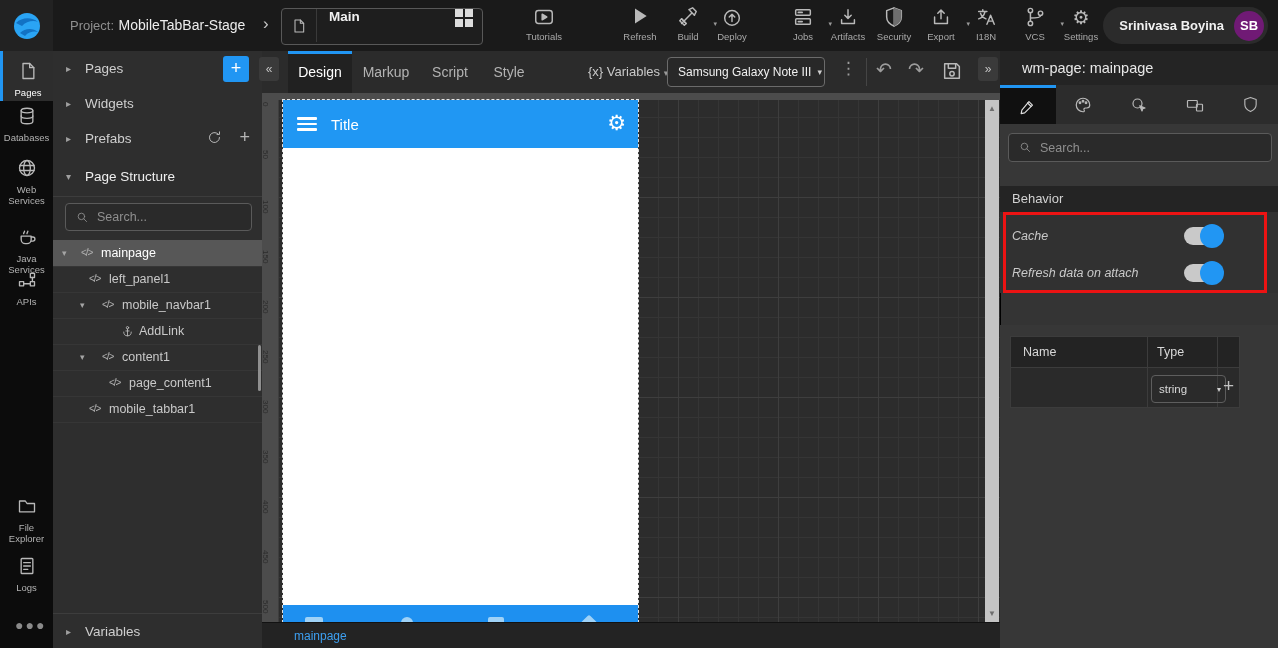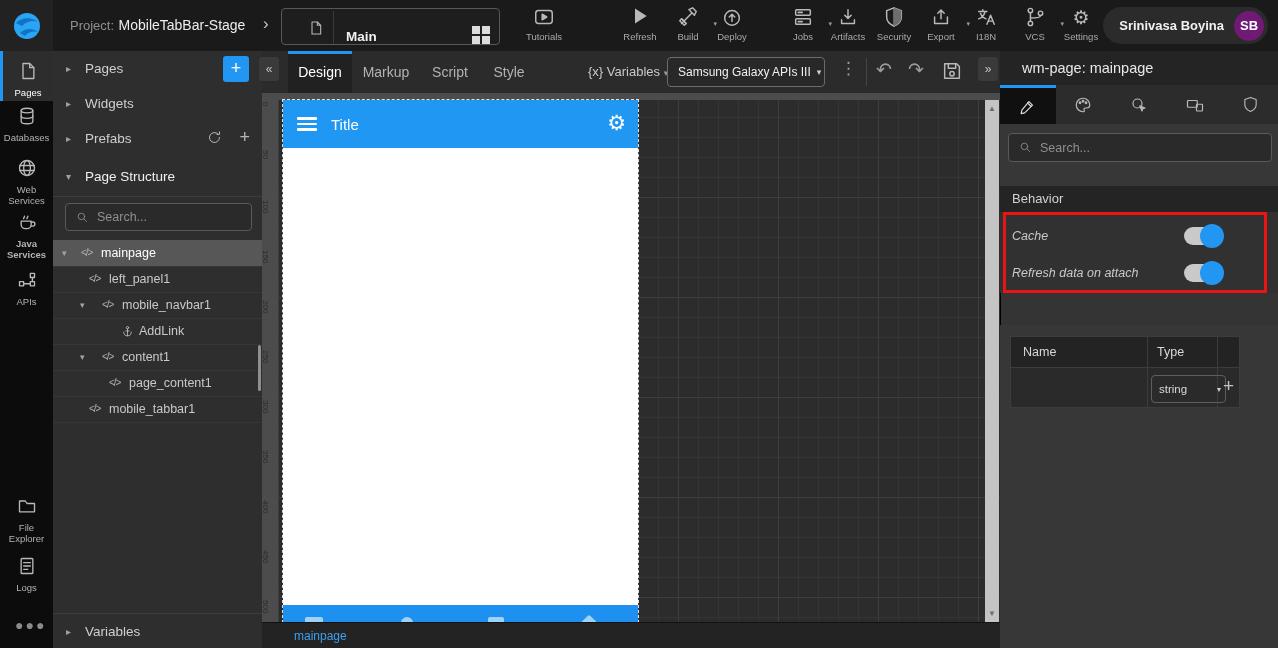--- a/index.html
+++ b/index.html
@@ -5,21 +5,21 @@
   html,body{margin:0;padding:0;background:#111;font-family:"Liberation Sans",sans-serif;}
   #app{position:relative;width:1278px;height:648px;overflow:hidden;background:#2e2e2e;-webkit-font-smoothing:antialiased;}
   .abs{position:absolute;}
   .svgi{fill:none;stroke:#b9b9b9;stroke-width:1.6;stroke-linecap:round;stroke-linejoin:round;}
   
   .topbar{left:0;top:0;width:1278px;height:51px;background:#1a1a1a;}
   .logo-cell{left:0;top:0;width:53px;height:51px;background:#222;display:flex;align-items:center;justify-content:center;}
   .proj-label{color:#8f8f8f;font-size:13px;}
   .proj-name{color:#ededed;font-size:14px;}
   .crumb-chev{color:#c7c7c7;font-size:17px;}
-  .page-box{left:281px;top:8px;width:200px;height:35px;border:1px solid #585858;border-radius:4px;background:#1e1e1e;display:flex;align-items:flex-end;padding-left:17px;}
+  .page-box{left:281px;top:8px;width:200px;height:35px;border:1px solid #585858;border-radius:4px;background:#1e1e1e;display:flex;align-items:flex-start;}
   .page-box .pbox-ico{width:34px;height:33px;border-right:1px solid #3a3a3a;display:flex;align-items:center;justify-content:center;}
   .page-box .pbox-name{flex:1;color:#f0f0f0;font-size:13.5px;padding-left:12px;font-weight:bold;}
   .grid-ico{width:18px;height:18px;margin-right:9px;display:grid;grid-template-columns:8px 8px;grid-gap:2px;}
   .grid-ico span{width:8px;height:8px;background:#dcdcdc;}
   .tb-action{top:6px;width:52px;height:42px;text-align:center;cursor:pointer;}
   .tb-action .ic{display:block;height:24px;line-height:24px;}
   .tb-action .lb{display:block;color:#a9a9a9;font-size:9.5px;margin-top:1px;white-space:nowrap;}
   .tb-chev{position:absolute;right:-3px;top:14px;color:#9a9a9a;font-size:7px;}
   .user-pill{right:10px;top:7px;height:37px;background:#2b2b2b;border-radius:20px;display:flex;align-items:center;padding:0 4px 0 16px;}
   .user-name{color:#f2f2f2;font-size:13px;font-weight:bold;margin-right:10px;}
@@ -239,21 +239,21 @@
     <span class="lb">Databases</span>
   </div>
   <div class="abs rail-item" style="top:158px;">
     <svg class="svgi" width="20" height="20" viewBox="0 0 24 24">
         <circle cx="12" cy="12" r="9"></circle>
         <ellipse cx="12" cy="12" rx="4" ry="9"></ellipse>
         <path d="M3.5 9h17M3.5 15h17"></path>
       </svg>
     <span class="lb">Web Services</span>
   </div>
-  <div class="abs rail-item" style="top:212px;font-weight:bold;">
+  <div class="abs rail-item" style="top:227px;">
     <svg class="svgi" width="20" height="20" viewBox="0 0 24 24">
         <path d="M5 11h12v4a5 5 0 0 1-5 5H10a5 5 0 0 1-5-5z"></path>
         <path d="M17 12h2a2.5 2.5 0 0 1 0 5h-2"></path>
         <path d="M8 8c0-1.5 1-1.5 1-3M12 8c0-1.5 1-1.5 1-3"></path>
       </svg>
     <span class="lb">Java Services</span>
   </div>
   <div class="abs rail-item" style="top:270px;">
     <svg class="svgi" width="20" height="20" viewBox="0 0 24 24">
         <rect x="3" y="14" width="5" height="5"></rect>
@@ -366,21 +366,21 @@
   <div class="abs etab" style="left:420px;width:60px;"><span>Script</span></div>
   <div class="abs etab" style="left:480px;width:58px;"><span>Style</span></div>
 
   <div class="abs vars-dd" style="left:588px;top:64px;">
     <span>{x}</span>
     <span>Variables</span>
     <span style="font-size:9px;color:#9a9a9a;">▾</span>
   </div>
 
   <div class="abs device-sel" style="left:667px;top:57px;width:136px;height:28px;">
-    <span style="flex:1;white-space:nowrap;">Samsung Galaxy APIs III</span>
+    <span style="flex:1;white-space:nowrap;">Samsung Galaxy Note III</span>
     <span style="font-size:9px;color:#cfcfcf;margin-left:6px;">▾</span>
   </div>
 
   <div class="abs tool-glyph" style="left:840px;top:58px;font-size:17px;">⋮</div>
   <div class="abs" style="left:866px;top:58px;width:1px;height:28px;background:#454545;"></div>
   <div class="abs tool-glyph" style="left:876px;top:58px;">↶</div>
   <div class="abs tool-glyph" style="left:908px;top:58px;">↷</div>
   <div class="abs" style="left:941px;top:60px;">
     <svg class="svgi" width="22" height="22" viewBox="0 0 24 24">
         <path d="M4 4h13l3 3v13H4z"></path>

